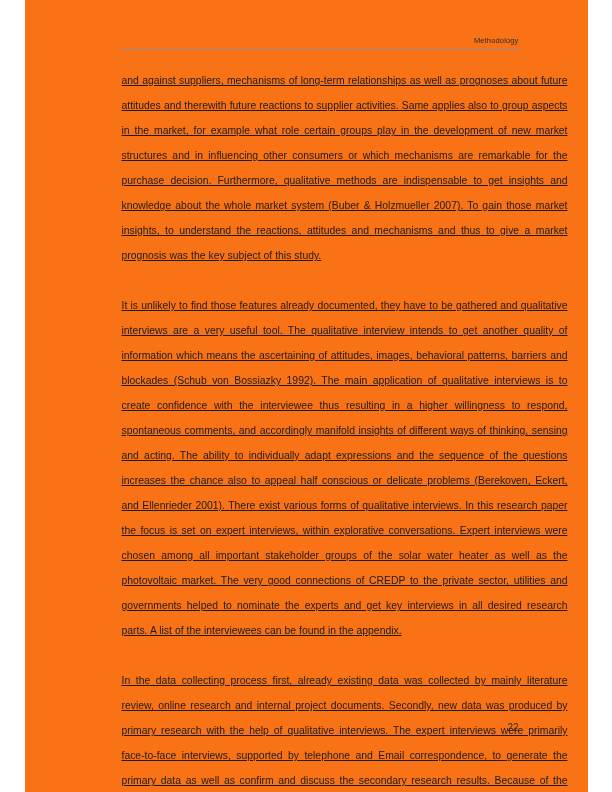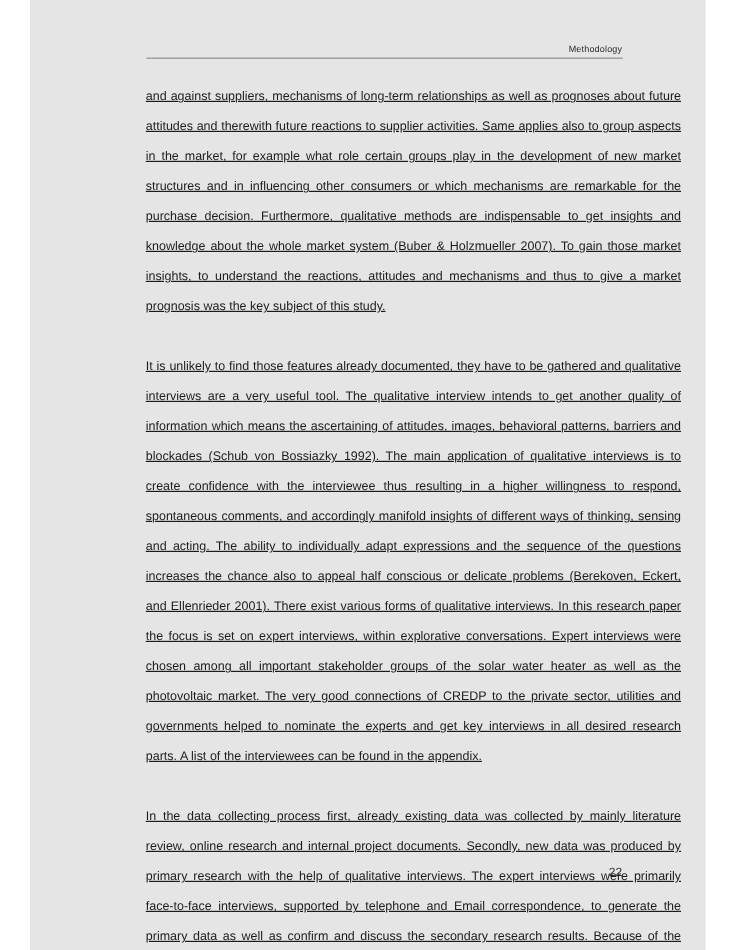--- a/index.html
+++ b/index.html
@@ -7,21 +7,21 @@
     margin: 0;
     padding: 0;
     background: #ffffff;
   }
 
   .page {
     position: relative;
     width: 563px;
     height: 792px;
     margin: 0 auto;
-    background: #e5e5e5;
+    background: #f97316;
     box-sizing: border-box;
     font-family: "Liberation Sans", sans-serif;
     color: #1a1a1a;
     overflow: hidden;
   }
 
   
   .running-header {
     position: absolute;
     left: 97px;

